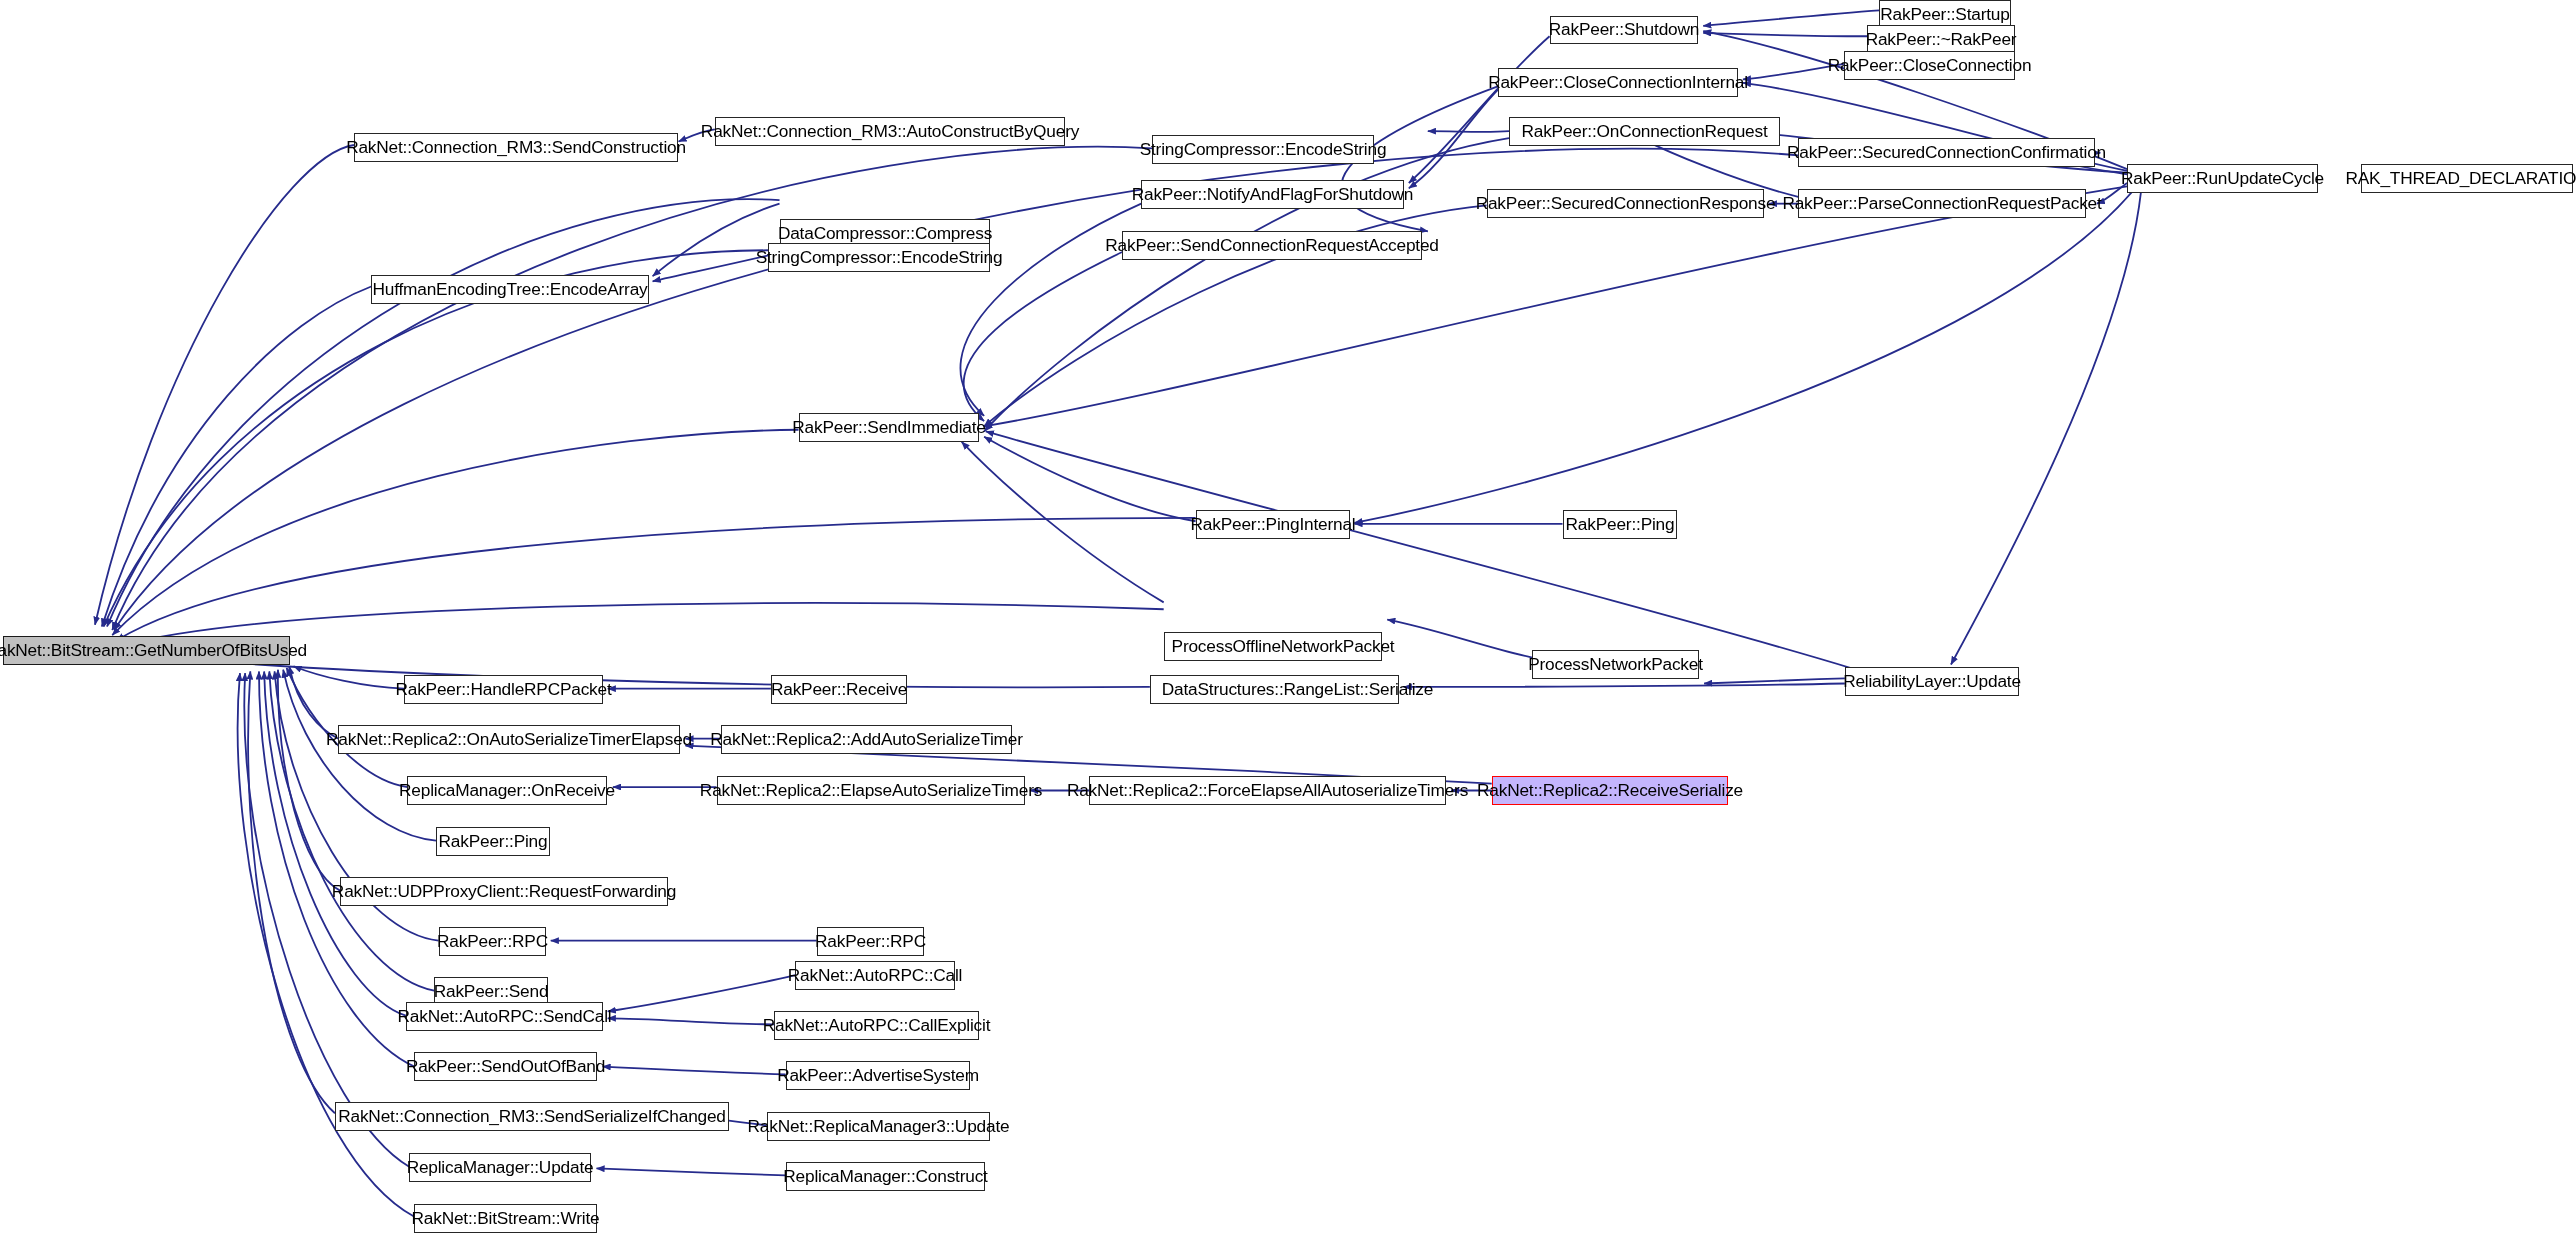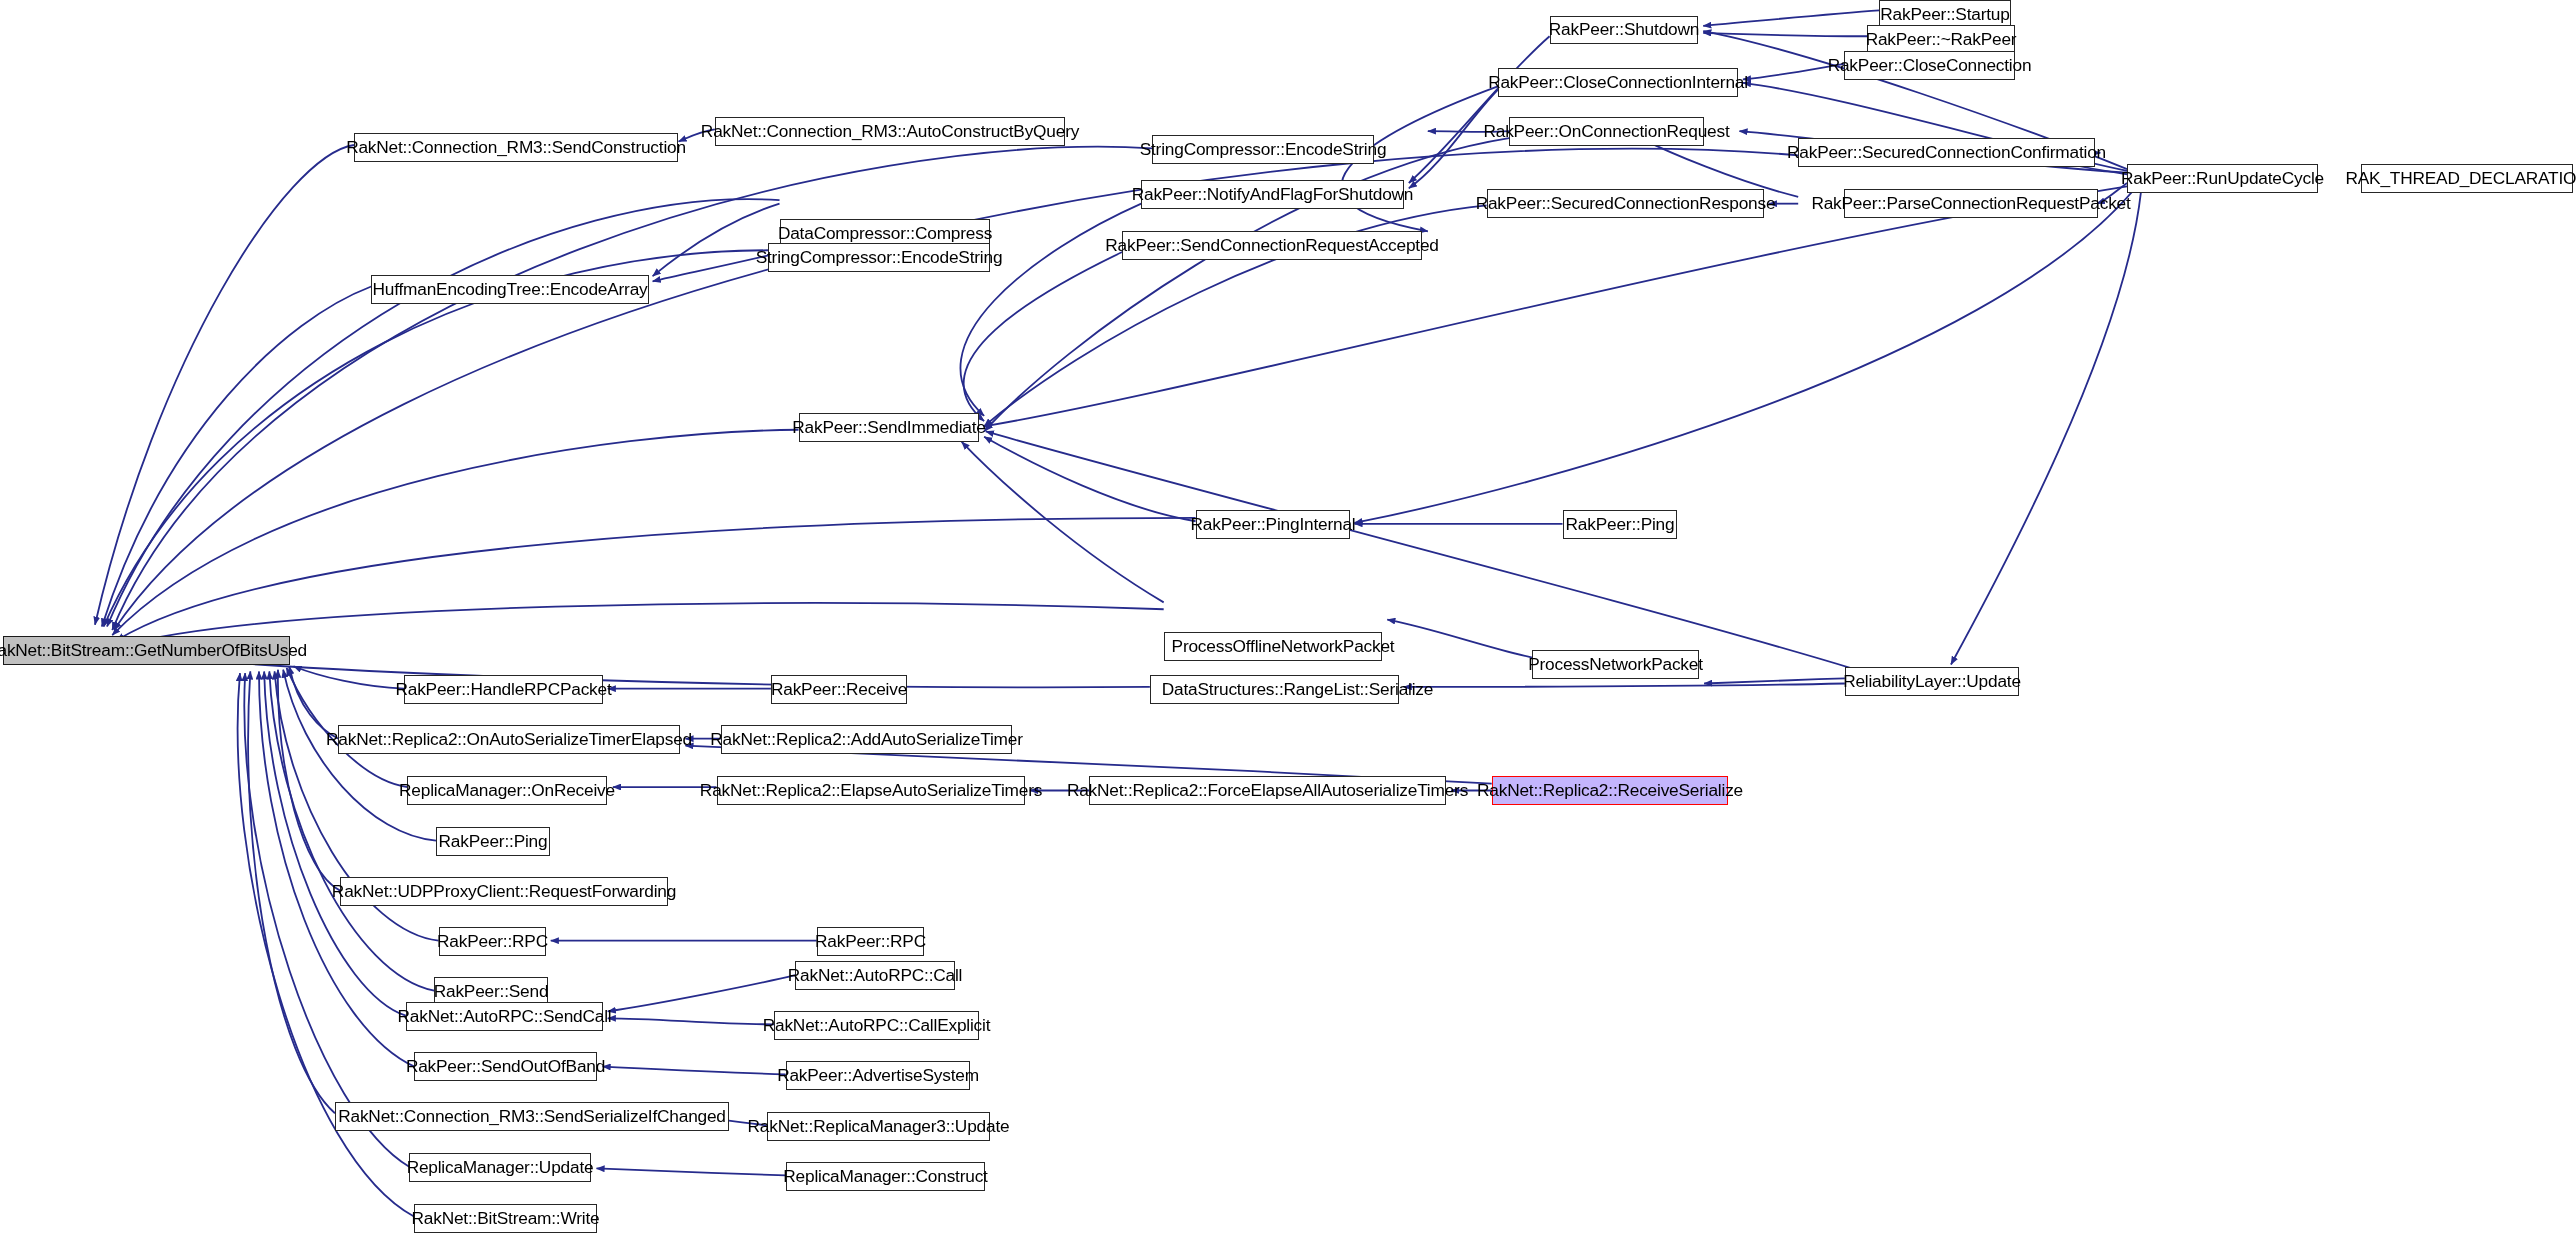--- a/index.html
+++ b/index.html
@@ -168,30 +168,30 @@
       </div>
       <div class="gnode" style="left: 1122px; top: 231px; width: 300px;">
         <span class="nlabel">RakPeer::SendConnectionRequestAccepted</span>
       </div>
       <div class="gnode" style="left: 1550px; top: 15.5px; width: 148px;">
         <span class="nlabel">RakPeer::Shutdown</span>
       </div>
       <div class="gnode" style="left: 1498px; top: 68px; width: 240px;">
         <span class="nlabel">RakPeer::CloseConnectionInternal</span>
       </div>
-      <div class="gnode" style="left: 1509px; top: 117px; width: 195px;">
+      <div class="gnode" style="left: 1509px; top: 117px; width: 271px;">
         <span class="nlabel">RakPeer::OnConnectionRequest</span>
       </div>
       <div class="gnode" style="left: 1798px; top: 138px; width: 297px;">
         <span class="nlabel">RakPeer::SecuredConnectionConfirmation</span>
       </div>
       <div class="gnode" style="left: 1487px; top: 189px; width: 277px;">
         <span class="nlabel">RakPeer::SecuredConnectionResponse</span>
       </div>
-      <div class="gnode" style="left: 1798px; top: 189px; width: 254px; margin-left: 46px;">
+      <div class="gnode" style="left: 1798px; top: 189px; width: 288px;">
         <span class="nlabel">RakPeer::ParseConnectionRequestPacket</span>
       </div>
       <div class="gnode" style="left: 2127px; top: 164px; width: 191px;">
         <span class="nlabel">RakPeer::RunUpdateCycle</span>
       </div>
       <div class="gnode" style="left: 2361px; top: 164px; width: 212px;">
         <span class="nlabel">RAK_THREAD_DECLARATION</span>
       </div>
       <div class="gnode" style="left: 1879px; top: 0px; width: 132px;">
         <span class="nlabel">RakPeer::Startup</span>

